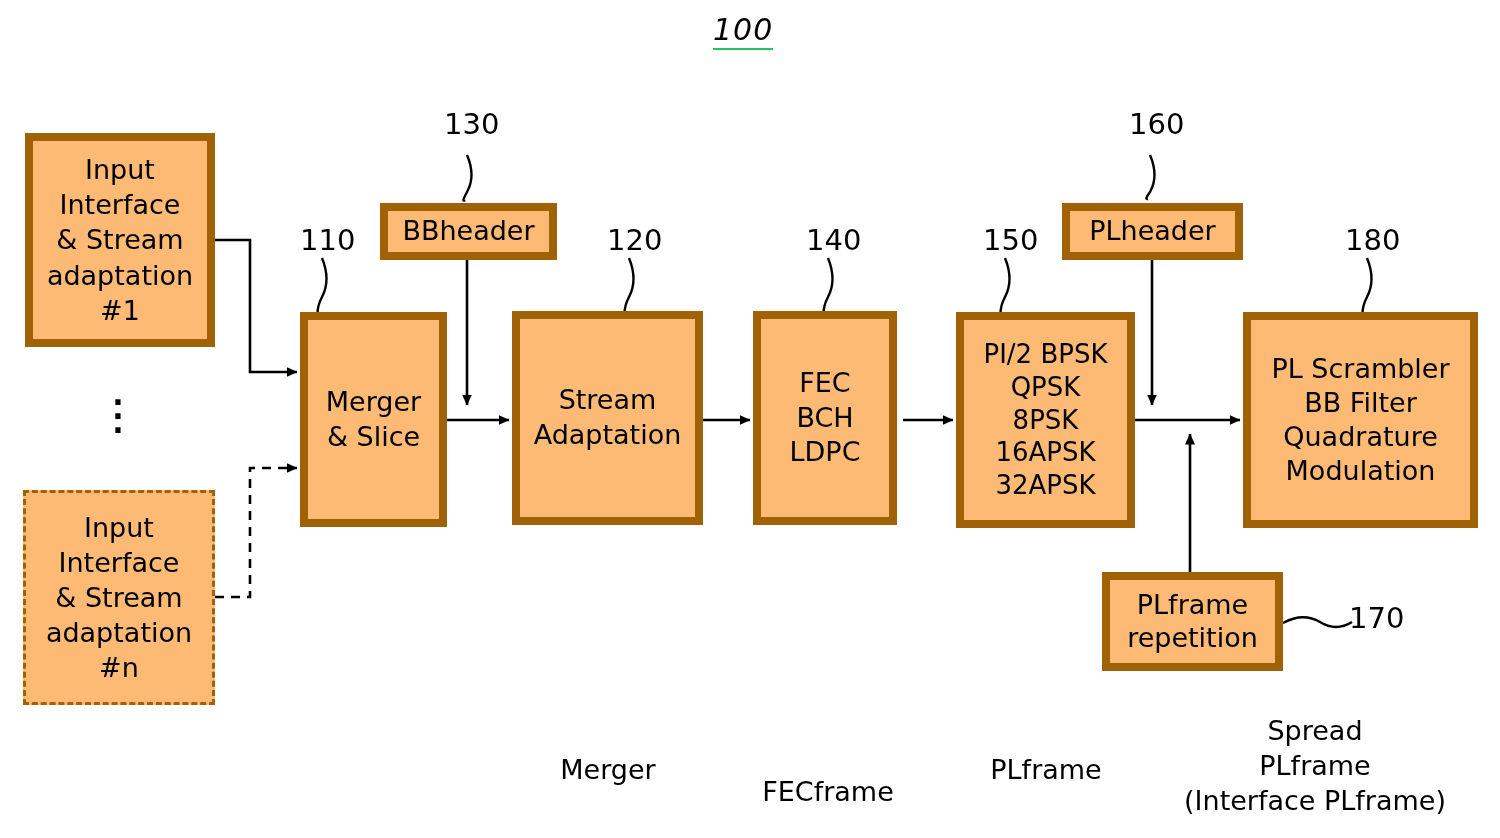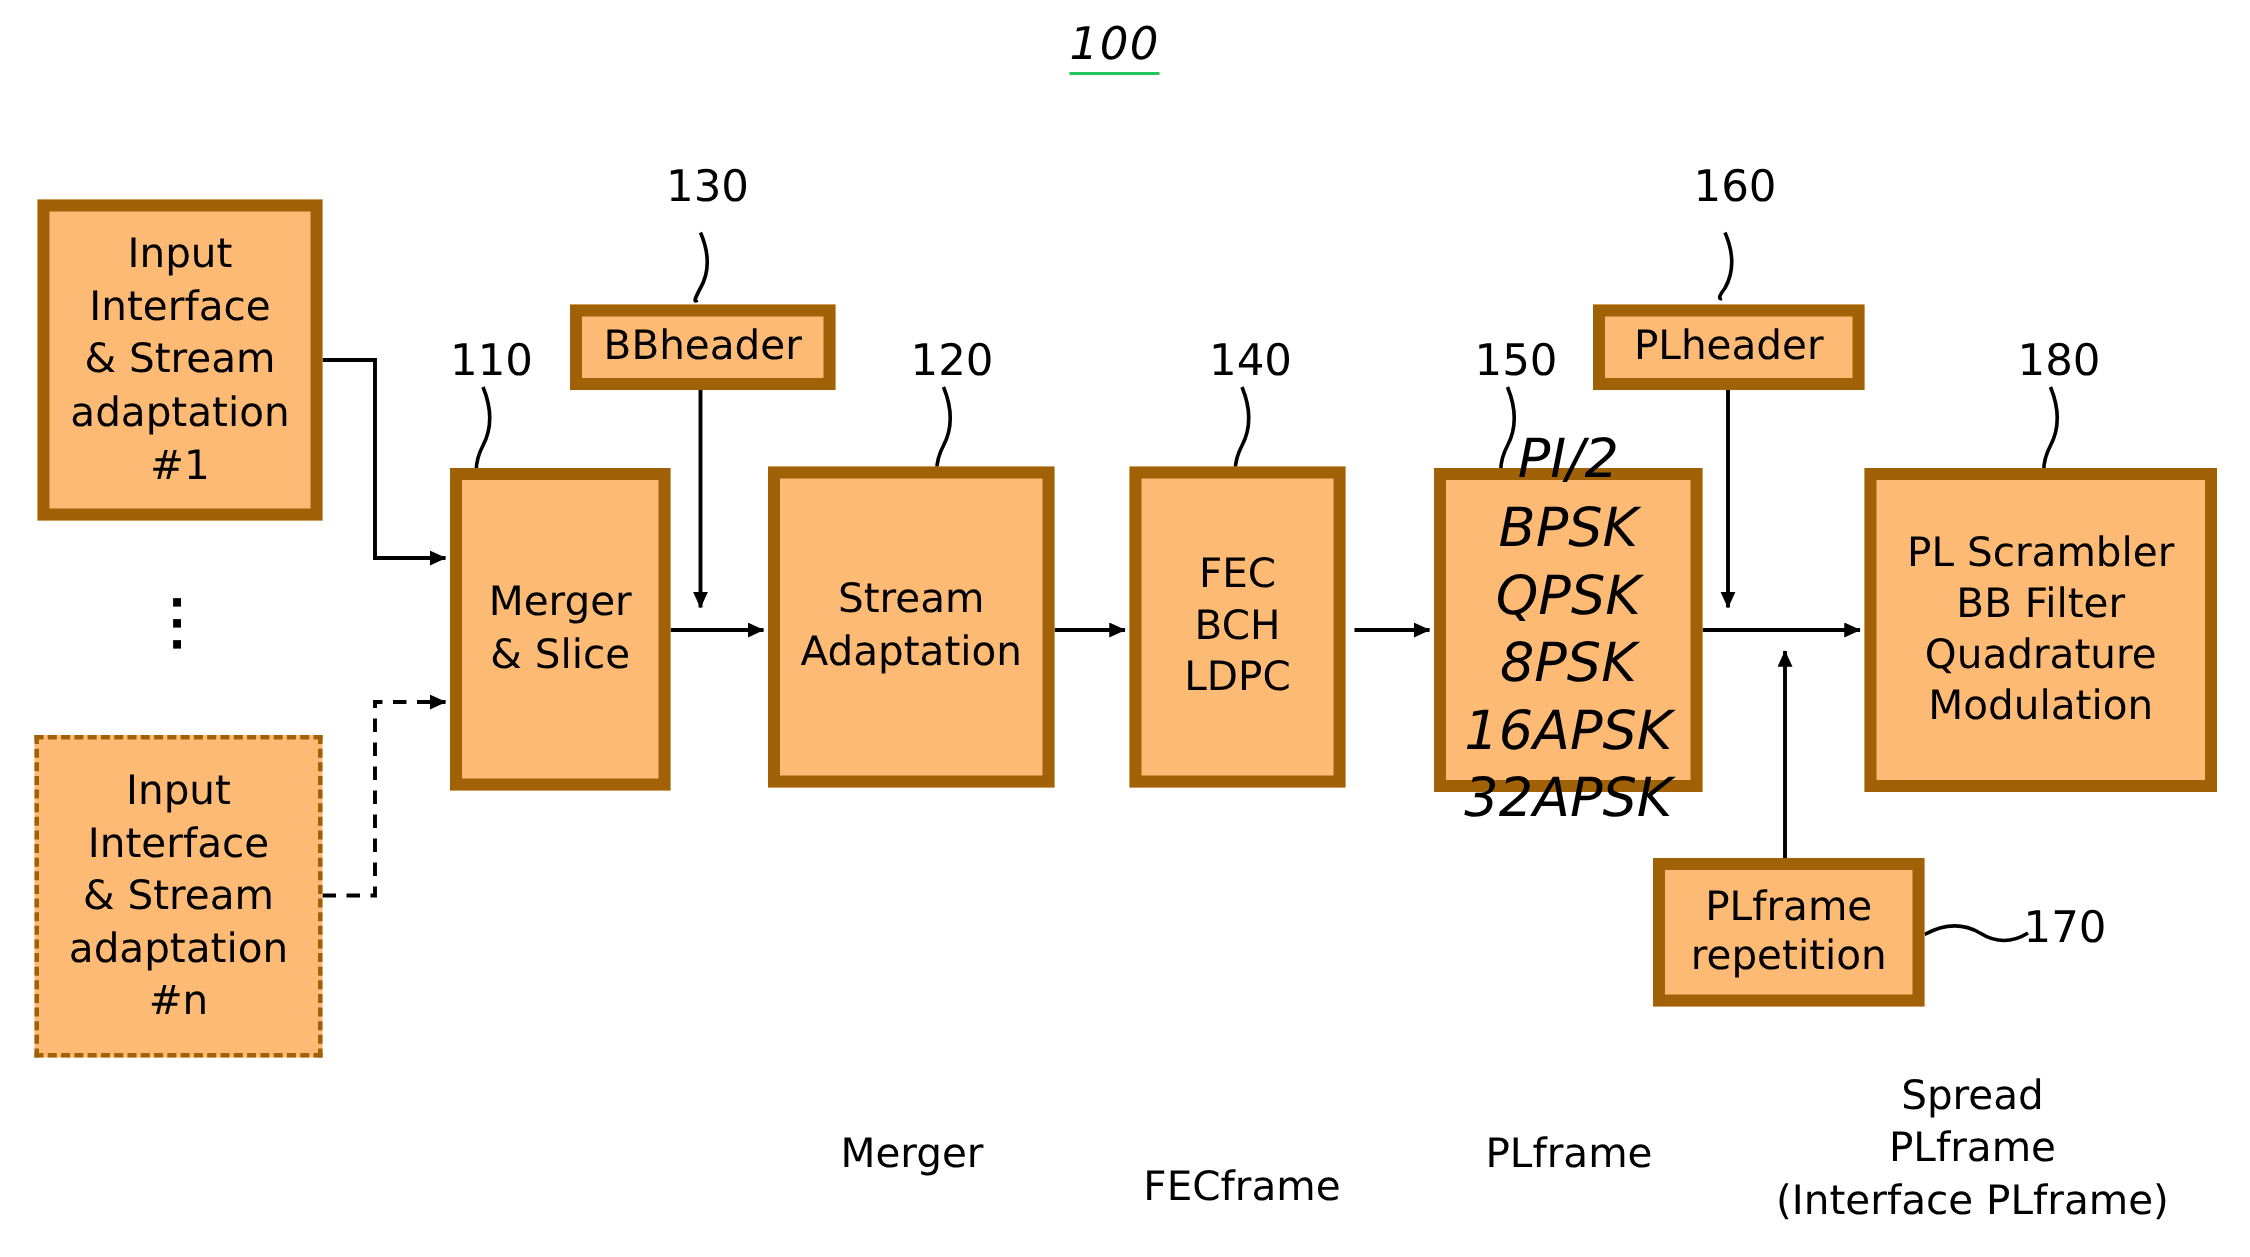--- a/index.html
+++ b/index.html
@@ -41,21 +41,21 @@
     border-style:dashed;
     border-width:3px;
   }
   .block .txt{
     font-size:27px;
     line-height:1.29;
     white-space:pre-line;
     padding:0 4px;
   }
   .block.small .txt{font-size:27px;line-height:1.2;}
-  .block.modbox .txt{font-size:36px;line-height:1.255;font-style:italic;}
+  .block.modbox .txt{font-size:26px;line-height:1.255;}
   .block.plsbox .txt{font-size:27px;line-height:1.26;}
   .block.inputbox .txt{font-size:27px;line-height:1.30;}
 
   
   .ref{
     position:absolute;
     font-size:29px;
     line-height:1;
     white-space:nowrap;
   }

